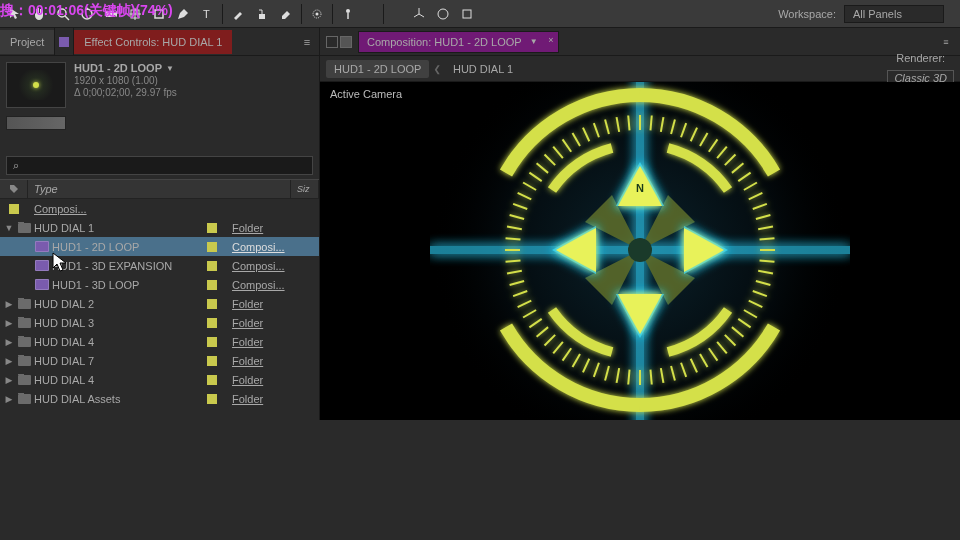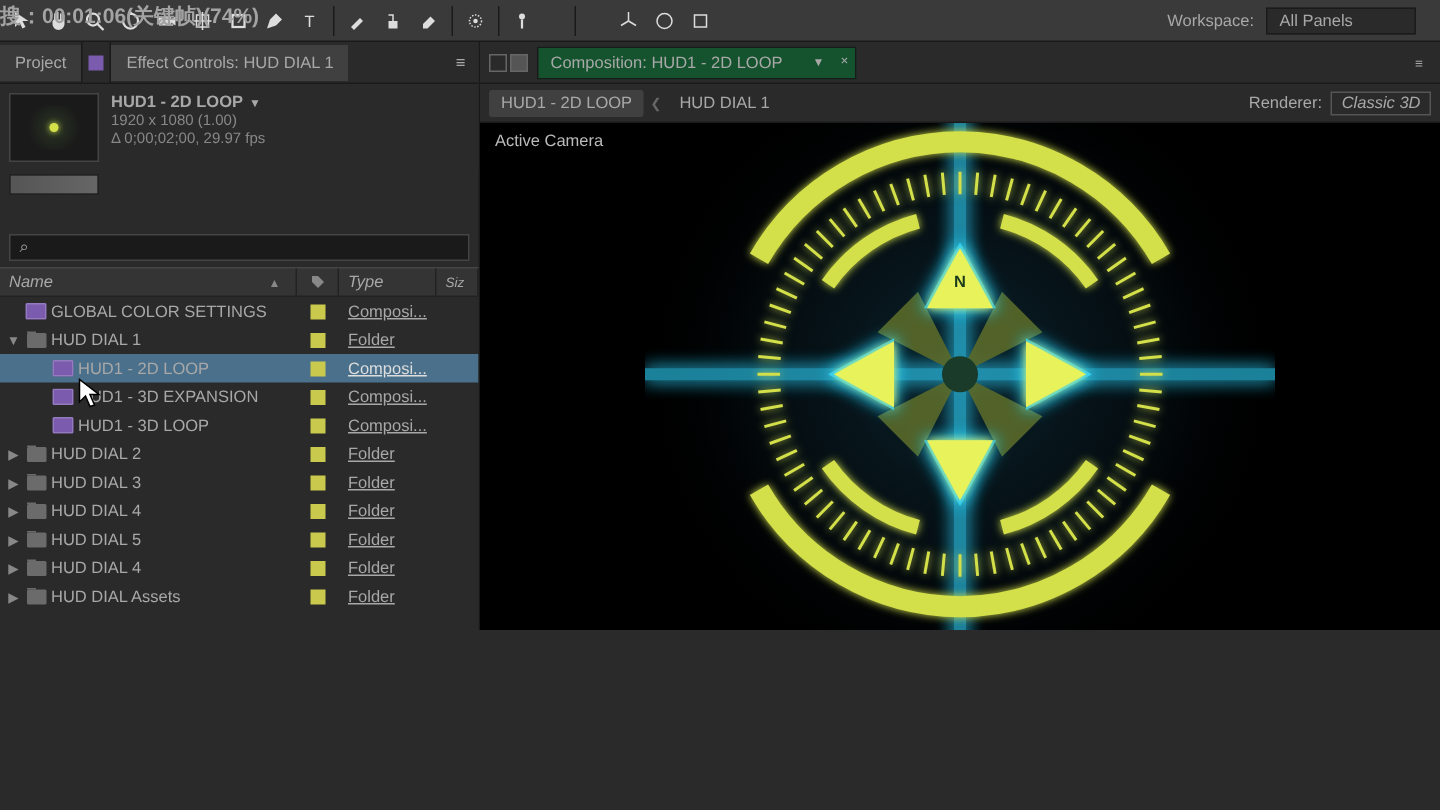--- a/index.html
+++ b/index.html
@@ -4,27 +4,27 @@
 <style>
 * { margin: 0; padding: 0; box-sizing: border-box; font-family: Arial, sans-serif; font-size: 11px; color: #a8a8a8; user-select: none; }
 body { background: #2a2a2a; width: 960px; height: 540px; overflow: hidden; }
 
 .toolbar { height: 28px; background: #3a3a3a; border-bottom: 1px solid #1a1a1a; display: flex; align-items: center; padding: 0 4px; position: relative; }
 .toolbar .tool-group { display: flex; gap: 2px; align-items: center; }
 .toolbar .tool { width: 22px; height: 22px; display: flex; align-items: center; justify-content: center; cursor: pointer; }
 .toolbar .divider { width: 1px; height: 20px; background: #1a1a1a; margin: 0 4px; }
 .toolbar .workspace-area { margin-left: auto; display: flex; align-items: center; gap: 8px; padding-right: 12px; }
 .toolbar .workspace-dropdown { background: #2a2a2a; border: 1px solid #1a1a1a; padding: 2px 24px 2px 8px; min-width: 100px; cursor: pointer; }
-.overlay-text { position: absolute; top: 2px; left: 0; color: #a3a3a3; font-family: "SimHei", sans-serif; font-size: 14px; font-weight: bold; z-index: 100; pointer-events: none; }
+.overlay-text { position: absolute; top: 2px; left: 0; color: #d946ef; font-family: "SimHei", sans-serif; font-size: 14px; font-weight: bold; z-index: 100; pointer-events: none; }
 
 .main-area { display: flex; height: 392px; }
 
 .left-panel { width: 320px; background: #2a2a2a; border-right: 1px solid #1a1a1a; display: flex; flex-direction: column; }
 .panel-tabs { height: 28px; background: #2a2a2a; display: flex; align-items: center; border-bottom: 1px solid #1a1a1a; }
-.panel-tab { padding: 6px 10px; cursor: pointer; background: #404040; }
+.panel-tab { padding: 6px 10px; cursor: pointer; background: #7f1d1d; }
 .panel-tab.active { background: #3a3a3a; }
 .panel-tab-icon { width: 20px; height: 28px; display: flex; align-items: center; justify-content: center; border-left: 1px solid #1a1a1a; border-right: 1px solid #1a1a1a; }
 .panel-menu { margin-left: auto; width: 24px; text-align: center; cursor: pointer; }
 
 .comp-info { display: flex; gap: 8px; padding: 6px; background: #2a2a2a; }
 .comp-thumb { width: 60px; height: 46px; background: #1a1a1a; border: 1px solid #444; display: flex; align-items: center; justify-content: center; }
 .comp-thumb-inner { width: 40px; height: 30px; background: radial-gradient(circle, rgba(80,120,60,0.3) 0%, #1a1a1a 70%); position: relative; }
 .comp-thumb-inner::after { content:''; width:6px; height:6px; background:#d4e04a; border-radius:50%; position:absolute; top:50%; left:50%; transform:translate(-50%,-50%); box-shadow:0 0 4px #d4e04a; }
 .comp-meta { flex: 1; }
 .comp-title { font-weight: bold; color: #c8c8c8; display: flex; align-items: center; gap: 4px; }
@@ -55,30 +55,30 @@
 .icon-folder { background: #6b6b6b; width: 13px; height: 10px; border-radius: 1px; position: relative; }
 .icon-folder::before { content:''; position:absolute; top:-2px; left:0; width:6px; height:2px; background:#6b6b6b; }
 .icon-comp { background: #7a5bae; width: 14px; height: 11px; border-radius: 1px; box-shadow: inset 0 0 0 1px rgba(255,255,255,0.2); }
 .tag-swatch { width: 10px; height: 10px; background: #c9c94d; }
 .cursor-img { position: absolute; z-index: 200; pointer-events: none; }
 
 .right-panel { flex: 1; display: flex; flex-direction: column; background: #2a2a2a; }
 .comp-panel-header { height: 28px; display: flex; align-items: center; border-bottom: 1px solid #1a1a1a; padding-left: 6px; position: relative; }
 .comp-panel-header .tab-icons { display: flex; gap: 2px; margin-right: 6px; }
 .comp-panel-header .tab-icons .sq { width: 12px; height: 12px; border: 1px solid #666; }
-.comp-tab { background: #14532d; padding: 4px 20px 4px 8px; border: 1px solid #1a1a1a; display: flex; align-items: center; gap: 16px; position: relative; }
+.comp-tab { background: #701a75; padding: 4px 20px 4px 8px; border: 1px solid #1a1a1a; display: flex; align-items: center; gap: 4px; position: relative; }
 .comp-tab .close-x { position: absolute; right: 4px; top: 3px; font-size: 9px; cursor: pointer; }
 .comp-tab .dropdown-arrow { margin-left: 4px; font-size: 8px; }
 .panel-menu-r { position: absolute; right: 4px; width: 20px; text-align: center; cursor: pointer; font-size: 9px; }
 
 .comp-breadcrumb { height: 26px; display: flex; align-items: center; border-bottom: 1px solid #1a1a1a; padding: 0 6px; position: relative; }
 .crumb { padding: 3px 8px; margin-right: 4px; cursor: pointer; }
 .crumb.active { background: #404040; border-radius: 2px; }
 .crumb-sep { color: #666; margin-right: 4px; font-size: 9px; }
-.renderer-area { position: absolute; right: 6px; display: flex; align-items: center; gap: 6px; }
+.renderer-area { position: absolute; right: 6px; display: flex; align-items: center; gap: 6px; flex-direction: column; }
 .renderer-value { border: 1px solid #555; padding: 1px 6px; background: #2a2a2a; cursor: pointer; font-style: italic; }
 
 .viewport { flex: 1; background: #000000; position: relative; overflow: hidden; }
 .active-camera { position: absolute; top: 6px; left: 10px; color: #bbb; }
 .hud-render { position: absolute; top: 50%; left: 50%; transform: translate(-50%, -50%); }
 
 .sort-arrow { font-size: 8px; margin-left: auto; color: #888; padding-right: 4px; }
 </style>
 </head>
 <body>
@@ -228,42 +228,31 @@
       </div>
     </div>
     <div class="footage-bar"></div>
 
     <div class="search-box">
       <span>⌕</span>
       <input type="text" placeholder="" style="">
     </div>
 
     <div class="project-header">
-      <div class="col name">
-          <span>Name</span>
-          <span class="sort-arrow">▲</span>
-        </div>
       <div class="col tag">
           <svg width="10" height="10" viewBox="0 0 10 10">
             <path d="M1 1 L5 1 L9 5 L5 9 L1 5 Z" fill="#888"></path>
           </svg>
         </div>
       <div class="col type">Type</div>
       <div class="col size">Siz</div>
     </div>
 
     <div class="project-tree" id="project-tree">
         <div class="tree-row">
-          <div class="cell-name" style="padding-left: 4px;">
-            <span class="arrow"></span>
-            <span class="tree-icon">
-              <span class="icon-comp"></span>
-            </span>
-            <span>GLOBAL COLOR SETTINGS</span>
-          </div>
           <div class="cell-tag">
             <span class="tag-swatch"></span>
           </div>
           <div class="cell-type">Composi...</div>
           <div class="cell-size"></div>
         </div>
         <div class="tree-row">
           <div class="cell-name" style="padding-left: 4px;">
             <span class="arrow">▼</span>
             <span class="tree-icon">
@@ -360,21 +349,21 @@
           </div>
           <div class="cell-type">Folder</div>
           <div class="cell-size"></div>
         </div>
         <div class="tree-row">
           <div class="cell-name" style="padding-left: 4px;">
             <span class="arrow">▶</span>
             <span class="tree-icon">
               <span class="icon-folder"></span>
             </span>
-            <span>HUD DIAL 5</span>
+            <span>HUD DIAL 7</span>
           </div>
           <div class="cell-tag">
             <span class="tag-swatch"></span>
           </div>
           <div class="cell-type">Folder</div>
           <div class="cell-size"></div>
         </div>
         <div class="tree-row">
           <div class="cell-name" style="padding-left: 4px;">
             <span class="arrow">▶</span>

